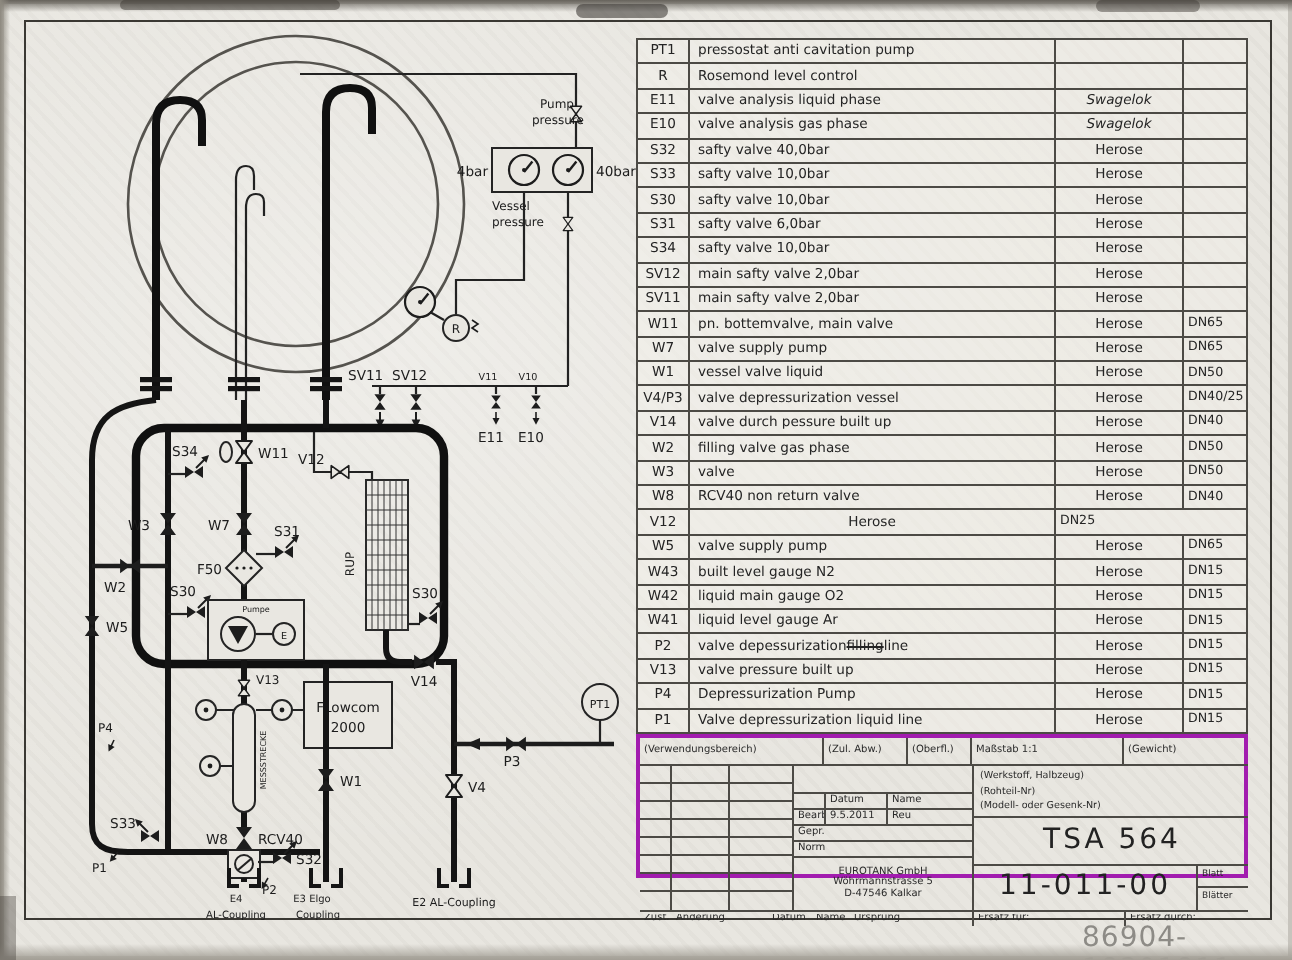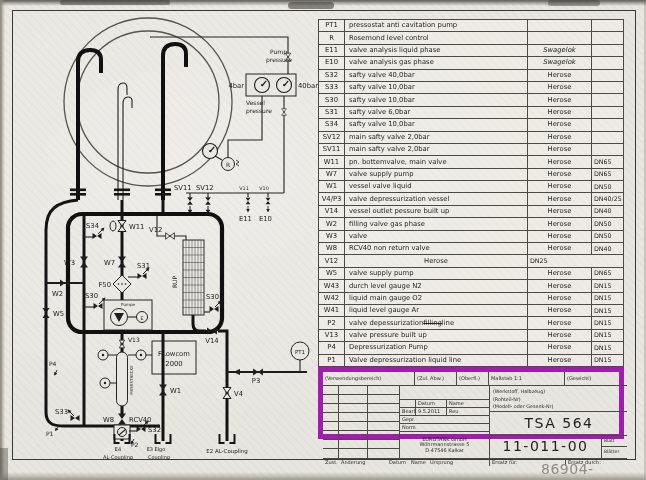--- a/index.html
+++ b/index.html
@@ -28,21 +28,21 @@
   .pcell{border-right:1px solid #4c4a45;font-size:6.8px;line-height:1;display:flex;align-items:center;
          overflow:hidden;white-space:nowrap;color:#242424}
   .pcell:last-child{border-right:none}
   .c-id{justify-content:center}
   .c-desc{padding-left:4px}
   .c-mfr{justify-content:center}
   .c-size{padding-left:2px;font-size:6.3px}
   .script{font-style:italic}
   .strike{text-decoration:line-through}
   
-  #titleblock{position:absolute;left:318px;top:367px;width:306px;height:72px;border:5px solid #a21caf;box-sizing:border-box;color:#2a2a2a}
+  #titleblock{position:absolute;left:318px;top:367px;width:306px;height:72px;border:2px solid #a21caf;box-sizing:border-box;color:#2a2a2a}
   .tbx{position:absolute;box-sizing:border-box;font-size:5px;line-height:1.1;overflow:hidden;white-space:nowrap}
   .bb{border-bottom:1px solid #4c4a45}.br{border-right:1px solid #4c4a45}.bl{border-left:1px solid #4c4a45}
   .ctr{display:flex;align-items:center;justify-content:center}
   .lft{display:flex;align-items:center;padding-left:2px}
   .big{font-size:14px;letter-spacing:1.5px;color:#222}
   .vline{position:absolute;width:1px;background:#4c4a45}
   .rrow{height:9px;border-bottom:1px solid #4c4a45;box-sizing:border-box}
   #watermark{position:absolute;left:541px;top:461px;font-size:14px;color:#8d8b86;letter-spacing:.5px}
   
   .sm{position:absolute;pointer-events:none}
@@ -363,21 +363,21 @@
       <div class="pcell c-size">DN50</div>
     </div>
     <div class="prow">
       <div class="pcell c-id">V4/P3</div>
       <div class="pcell c-desc">valve depressurization vessel</div>
       <div class="pcell c-mfr">Herose</div>
       <div class="pcell c-size">DN40/25</div>
     </div>
     <div class="prow">
       <div class="pcell c-id">V14</div>
-      <div class="pcell c-desc">vessel outlet pessure built up</div>
+      <div class="pcell c-desc">valve durch pessure built up</div>
       <div class="pcell c-mfr">Herose</div>
       <div class="pcell c-size">DN40</div>
     </div>
     <div class="prow">
       <div class="pcell c-id">W2</div>
       <div class="pcell c-desc">filling valve gas phase</div>
       <div class="pcell c-mfr">Herose</div>
       <div class="pcell c-size">DN50</div>
     </div>
     <div class="prow">
@@ -398,21 +398,21 @@
       <div class="pcell c-size">DN25</div>
     </div>
     <div class="prow">
       <div class="pcell c-id">W5</div>
       <div class="pcell c-desc">valve supply pump</div>
       <div class="pcell c-mfr">Herose</div>
       <div class="pcell c-size">DN65</div>
     </div>
     <div class="prow">
       <div class="pcell c-id">W43</div>
-      <div class="pcell c-desc">durch level gauge N2</div>
+      <div class="pcell c-desc">built level gauge N2</div>
       <div class="pcell c-mfr">Herose</div>
       <div class="pcell c-size">DN15</div>
     </div>
     <div class="prow">
       <div class="pcell c-id">W42</div>
       <div class="pcell c-desc">liquid main gauge O2</div>
       <div class="pcell c-mfr">Herose</div>
       <div class="pcell c-size">DN15</div>
     </div>
     <div class="prow">

